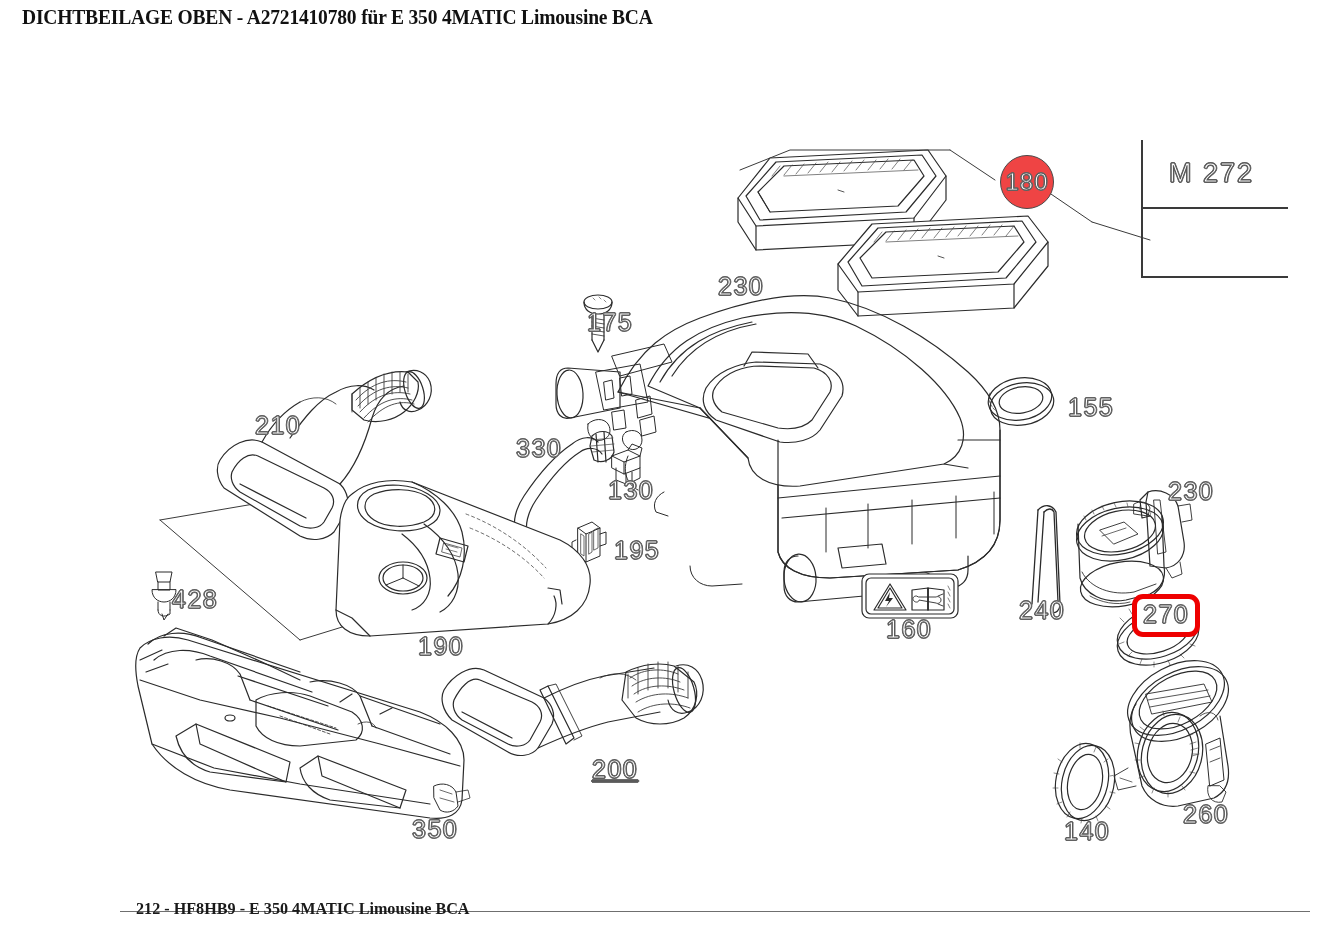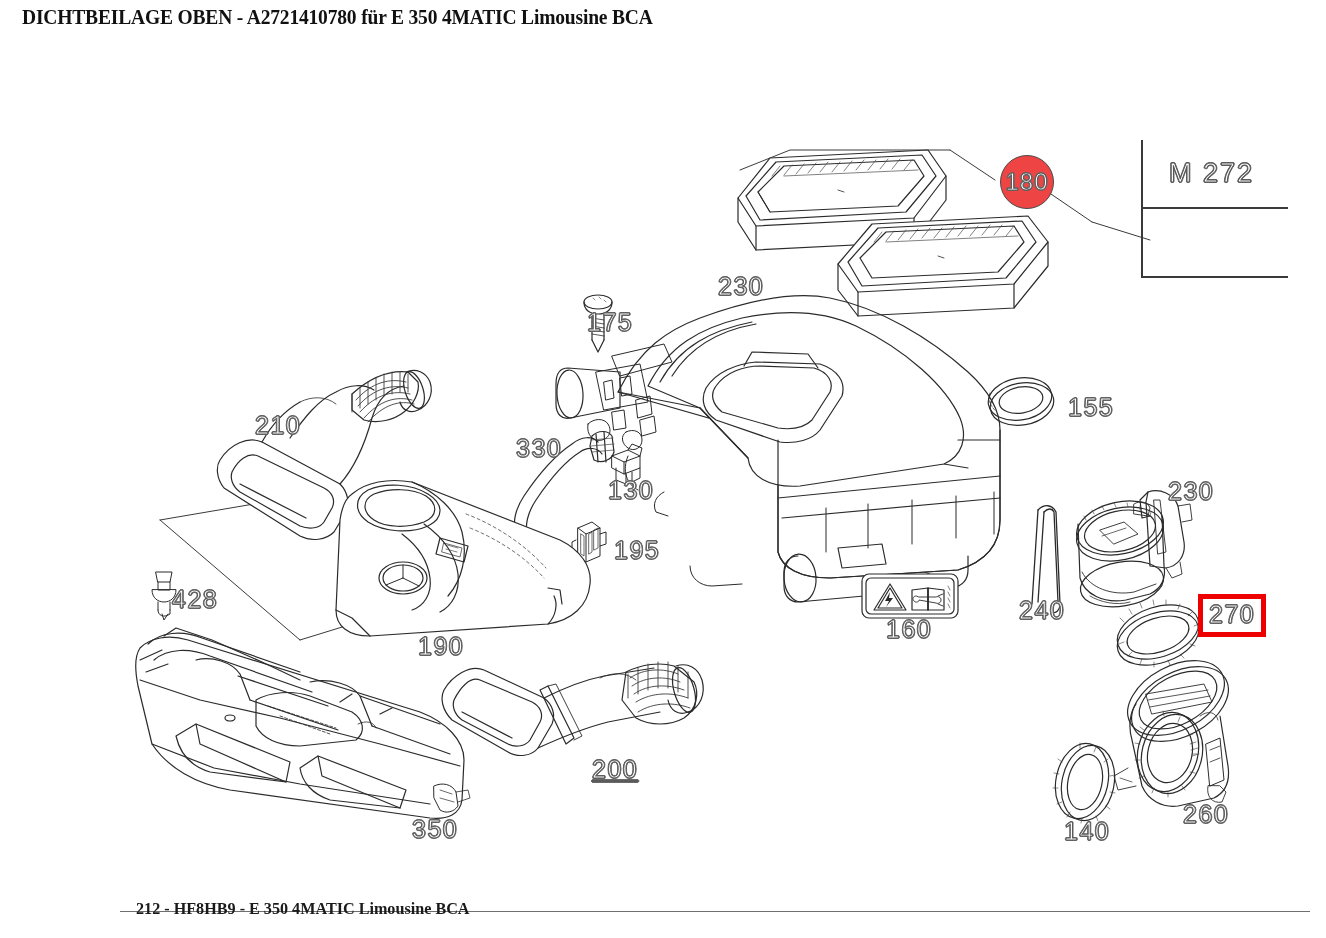--- a/index.html
+++ b/index.html
@@ -685,21 +685,21 @@
     <div class="callout-circled" style="left: 1000px; top: 155px;">
       <span class="num">180</span>
     </div>
     <div class="callout" style="left: 370px; top: 632px; margin-left: 48px;">190</div>
     <div class="callout" style="left: 614px; top: 536px;">195</div>
     <div class="callout" style="left: 592px; top: 755px; text-decoration: underline;">200</div>
     <div class="callout" style="left: 255px; top: 379px; margin-top: 32px;">210</div>
     <div class="callout" style="left: 1168px; top: 477px;">230</div>
     <div class="callout" style="left: 1019px; top: 596px;">240</div>
     <div class="callout" style="left: 1183px; top: 800px;">260</div>
-    <div id="callout-270" style="left: 1198px; top: 594px; border-color: rgb(238, 0, 0);">
+    <div id="callout-270" style="left: 1132px; top: 594px; border-color: rgb(238, 0, 0); border-radius: 11px;">
       <span class="num">270</span>
     </div>
     <div class="callout" style="left: 1064px; top: 817px;">140</div>
     <div class="callout" style="left: 516px; top: 434px;">330</div>
     <div class="callout" style="left: 412px; top: 815px;">350</div>
     <div class="callout" style="left: 172px; top: 585px;">428</div>
   </div>
 
 <div id="footer-rule"></div>
 <div id="footer-text">212 - HF8HB9 - E 350 4MATIC Limousine BCA</div>

